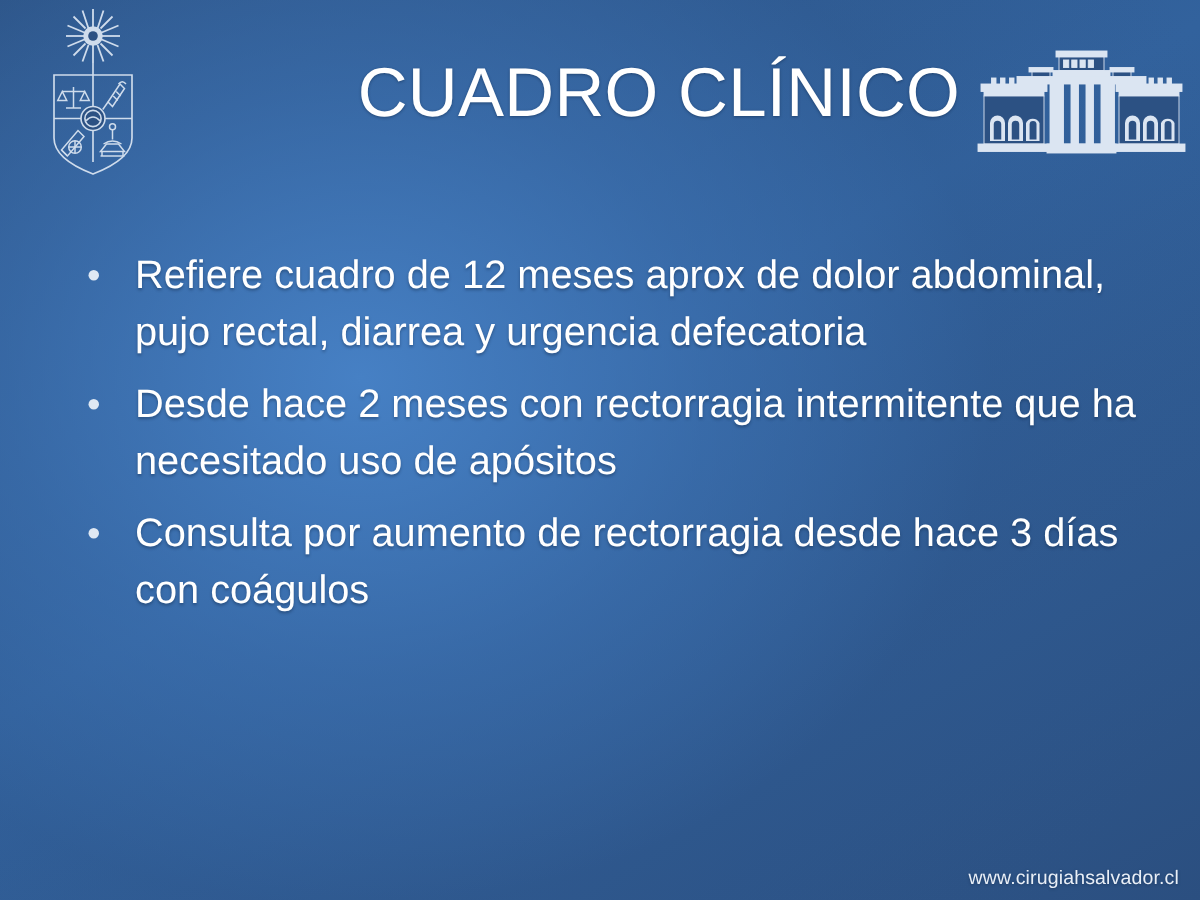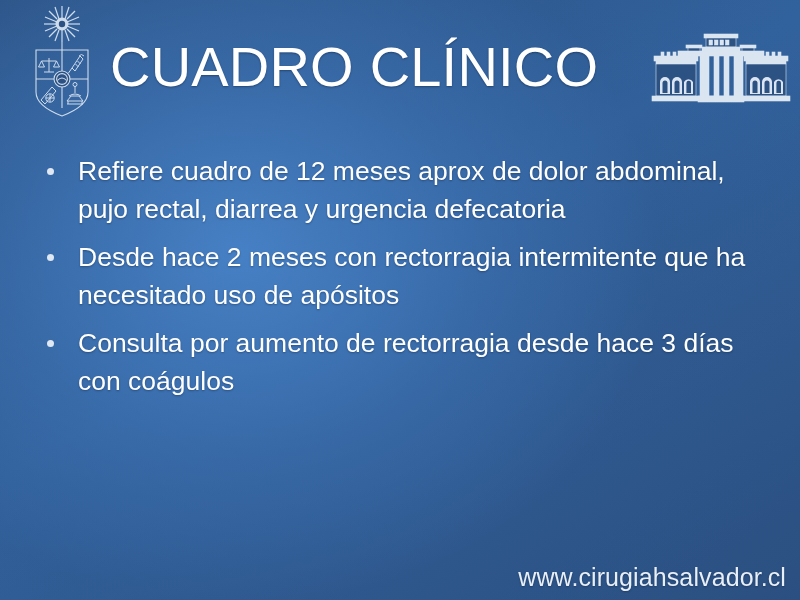--- a/index.html
+++ b/index.html
@@ -45,37 +45,37 @@
     width: 146px;
     height: 80px;
   }
 
   
   #slide-title {
     position: absolute;
     left: 110px;
     top: 36px;
     width: 530px;
-    text-align: left;
+    text-align: right;
     color: #ffffff;
-    font-size: 56px;
+    font-size: 46px;
     font-weight: normal;
     letter-spacing: 0.2px;
     line-height: 1.12;
     white-space: nowrap;
     text-shadow: 0 1px 2px rgba(12,32,60,0.45);
   }
 
   
   #body-list {
     position: absolute;
     left: 40px;
     top: 152px;
     width: 712px;
-    margin: 0;
+    margin: 12px;
     padding: 0;
     list-style: none;
   }
   .bullet-item {
     position: relative;
     padding-left: 38px;
     margin-bottom: 10px;
     color: #ffffff;
     font-size: 26.5px;
     line-height: 38px;
@@ -92,21 +92,21 @@
     background: #dfe8f3;
   }
   .bullet-text { display: block; }
 
   
   #footer-url {
     position: absolute;
     right: 14px;
     bottom: 8px;
     color: #e9eff7;
-    font-size: 25px;
+    font-size: 13px;
     letter-spacing: 0.1px;
     text-shadow: 0 1px 2px rgba(12,32,60,0.4);
   }
 </style>
 </head>
 <body>
 
 <div id="slide">
 
   <div class="logo" id="uchile-logo">

